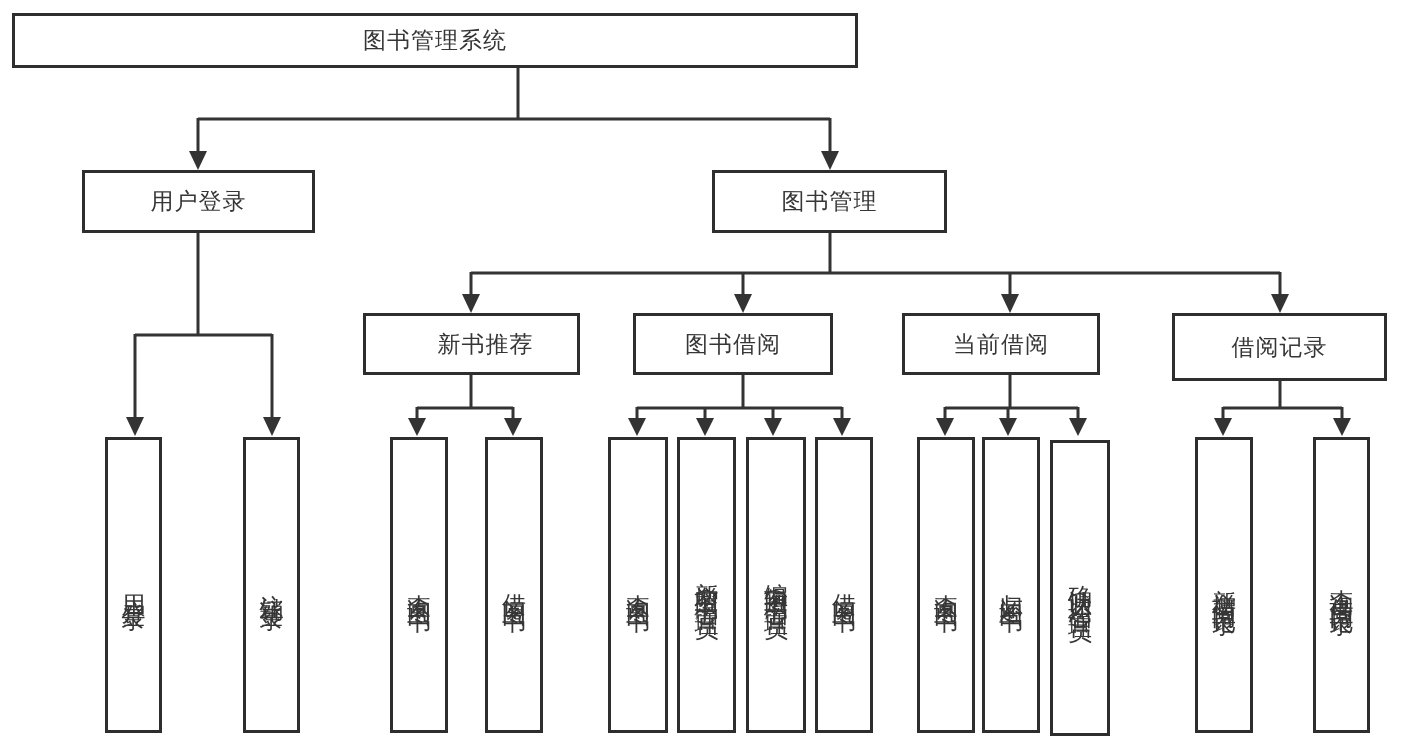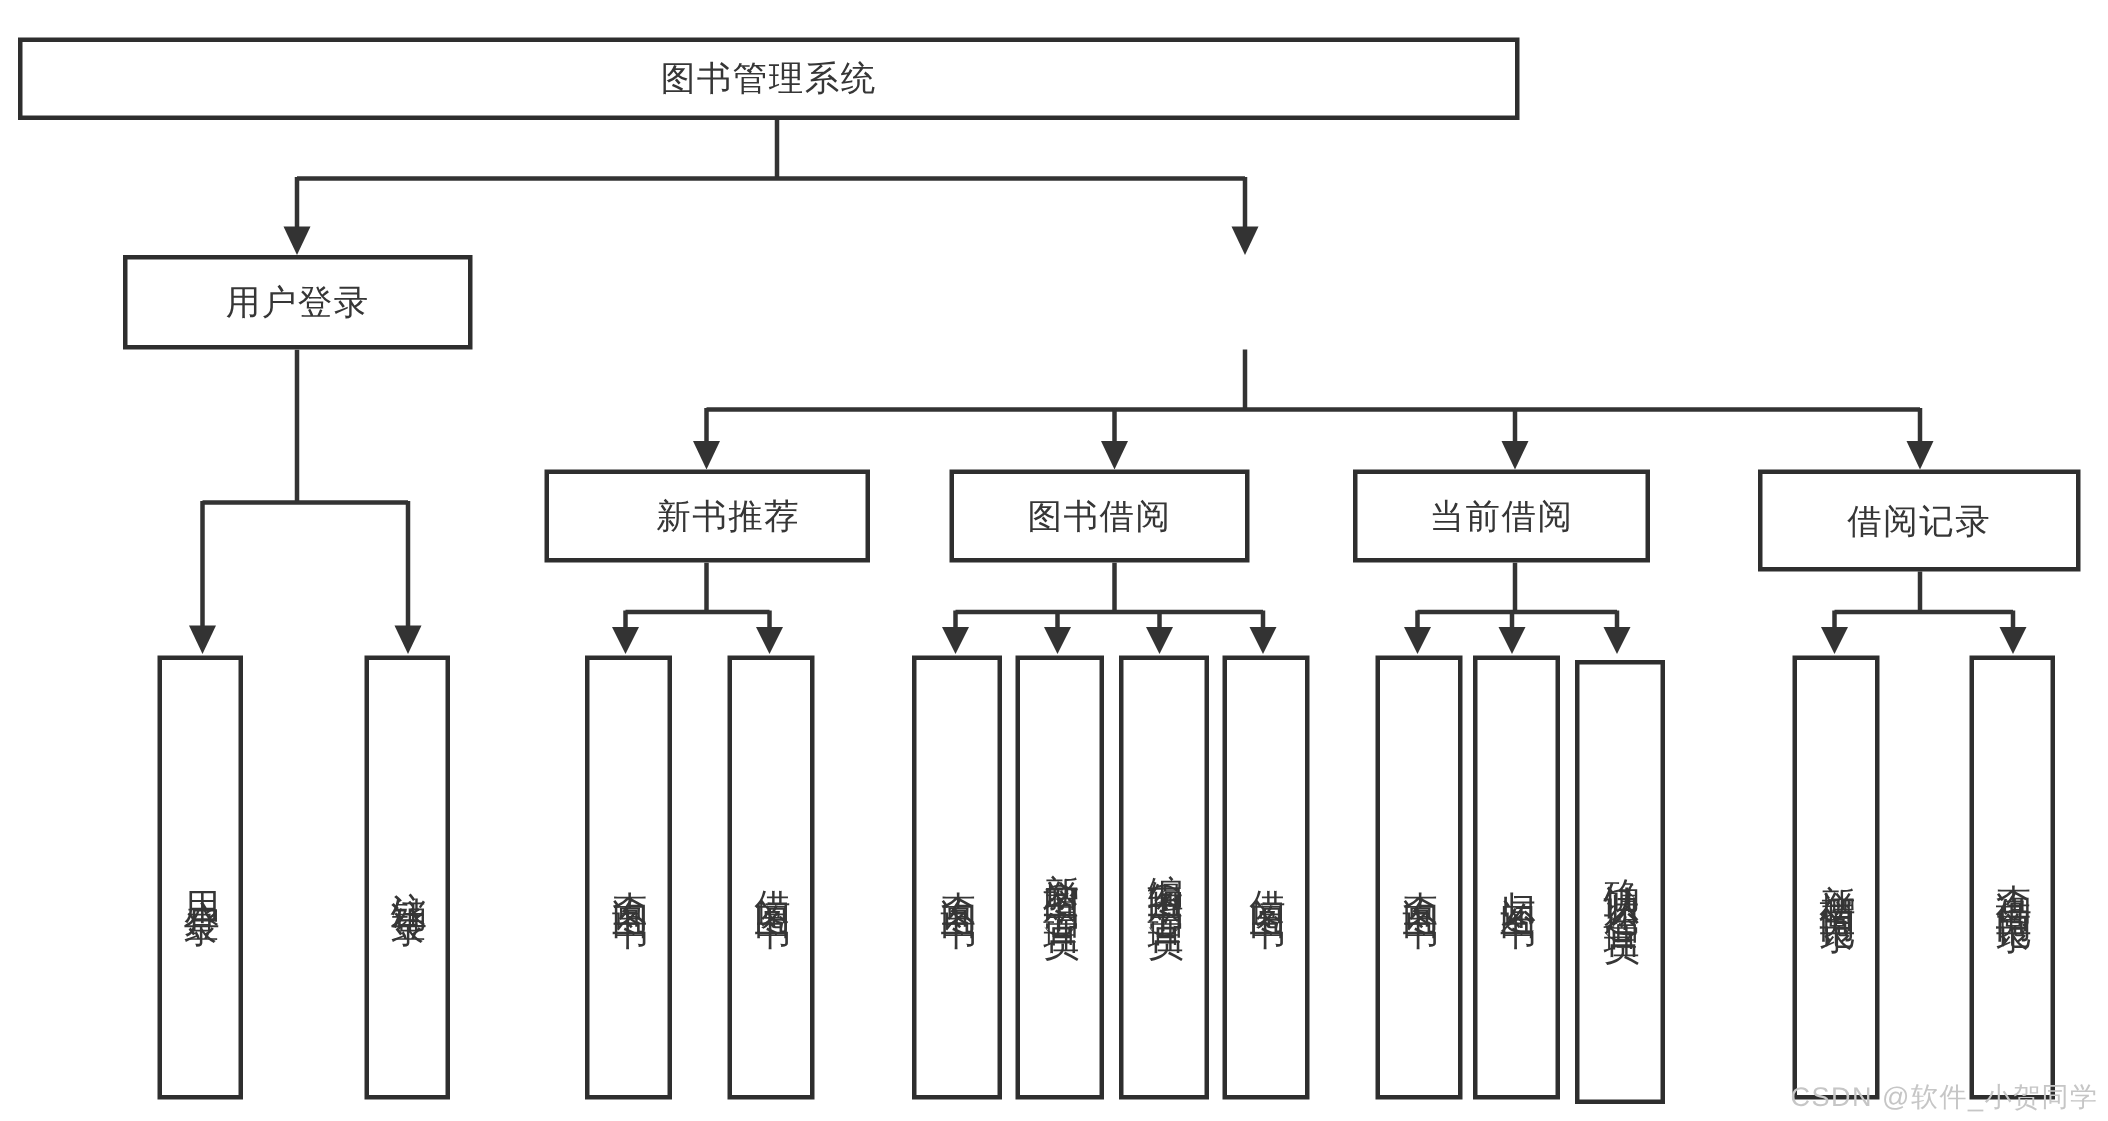--- a/index.html
+++ b/index.html
@@ -117,26 +117,29 @@
 
       <polygon points="936,418 954,418 945,436"></polygon>
       <polygon points="999,418 1017,418 1008,436"></polygon>
       <polygon points="1069,418 1087,418 1078,436"></polygon>
 
       <polygon points="1214,418 1232,418 1223,436"></polygon>
       <polygon points="1333,418 1351,418 1342,436"></polygon>
     </g>
   </svg>
 
-  <div class="hnode" style="left:12px;top:13px;width:1001px;height:55px;margin-top:12px;">
+  <div class="hnode" style="left:12px;top:13px;width:846px;height:55px;">
     <span>图书管理系统</span>
   </div>
 
   <div class="hnode" style="left:82px;top:170px;width:233px;height:63px;">
     <span>用户登录</span>
+  </div>
+  <div class="hnode" style="left:712px;top:170px;width:235px;height:63px;">
+    <span>图书管理</span>
   </div>
 
   <div class="hnode" style="left:363px;top:313px;width:217px;height:62px;padding-left:28px;">
     <span>新书推荐</span>
   </div>
   <div class="hnode" style="left:633px;top:313px;width:200px;height:62px;text-align:right;">
     <span>图书借阅</span>
   </div>
   <div class="hnode" style="left:902px;top:313px;width:198px;height:62px;">
     <span>当前借阅</span>
@@ -182,15 +185,14 @@
     <span class="vtext">确认归还（管理员）</span>
   </div>
 
   <div class="vnode" style="left:1195px;width:58px;">
     <span class="vtext">新增借阅记录</span>
   </div>
   <div class="vnode" style="left:1313px;width:57px;">
     <span class="vtext">查询借阅记录</span>
   </div>
 
-  <div id="watermark">CSDN @软件_小贺同学</div>
 
 </div>
 
 </body></html>

